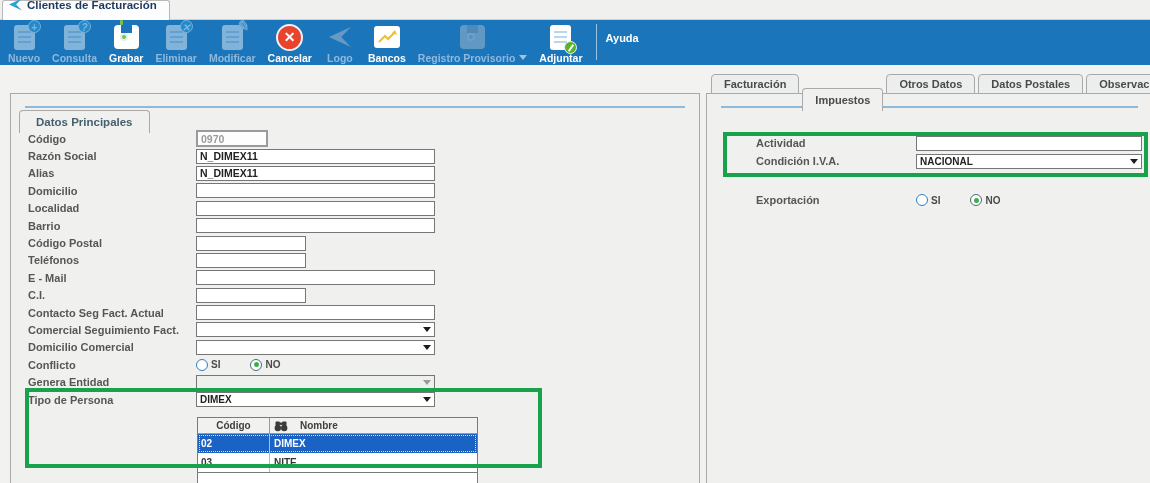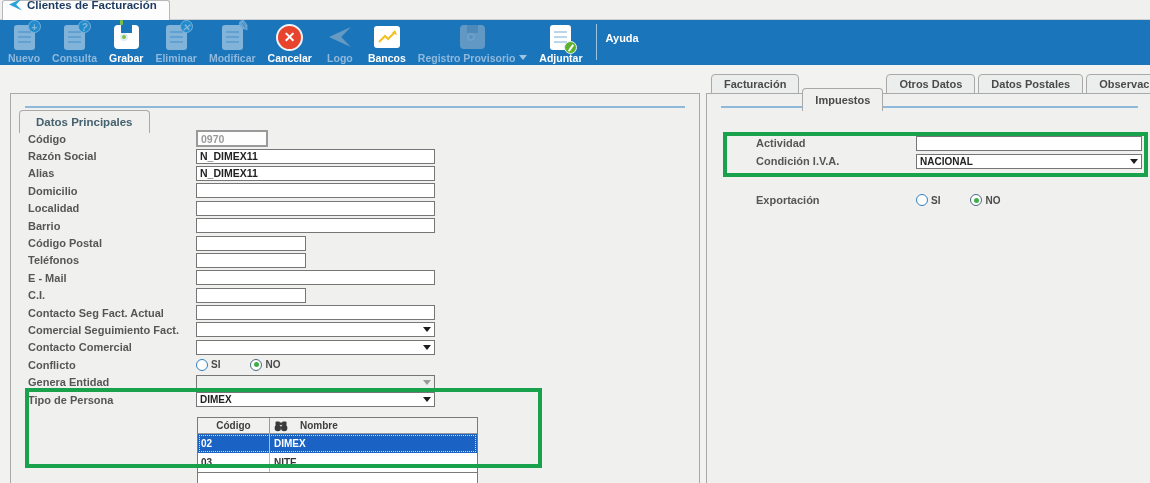--- a/index.html
+++ b/index.html
@@ -262,21 +262,21 @@
       <div class="frow">
         <span class="flabel">Comercial Seguimiento Fact.</span>
         <span class="combo w-full">
           <span class="cval"></span>
           <span class="arrbox">
               <span class="tri"></span>
             </span>
         </span>
       </div>
       <div class="frow">
-        <span class="flabel">Contacto Comercial</span>
+        <span class="flabel">Domicilio Comercial</span>
         <span class="combo w-full">
           <span class="cval"></span>
           <span class="arrbox">
               <span class="tri"></span>
             </span>
         </span>
       </div>
       <div class="frow">
         <span class="flabel">Conflicto</span>
         <span class="radio-group">

